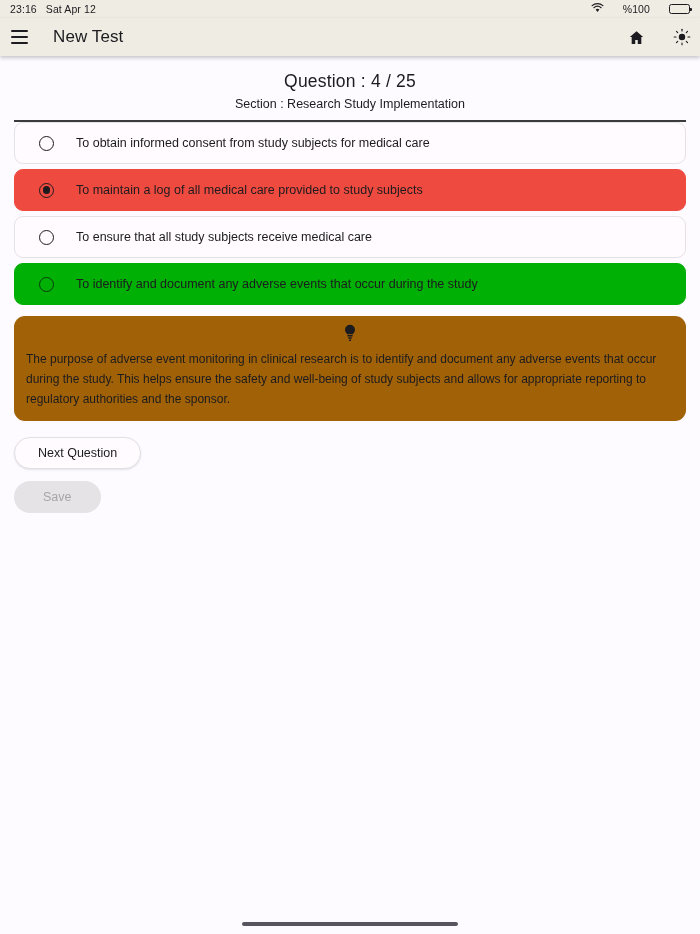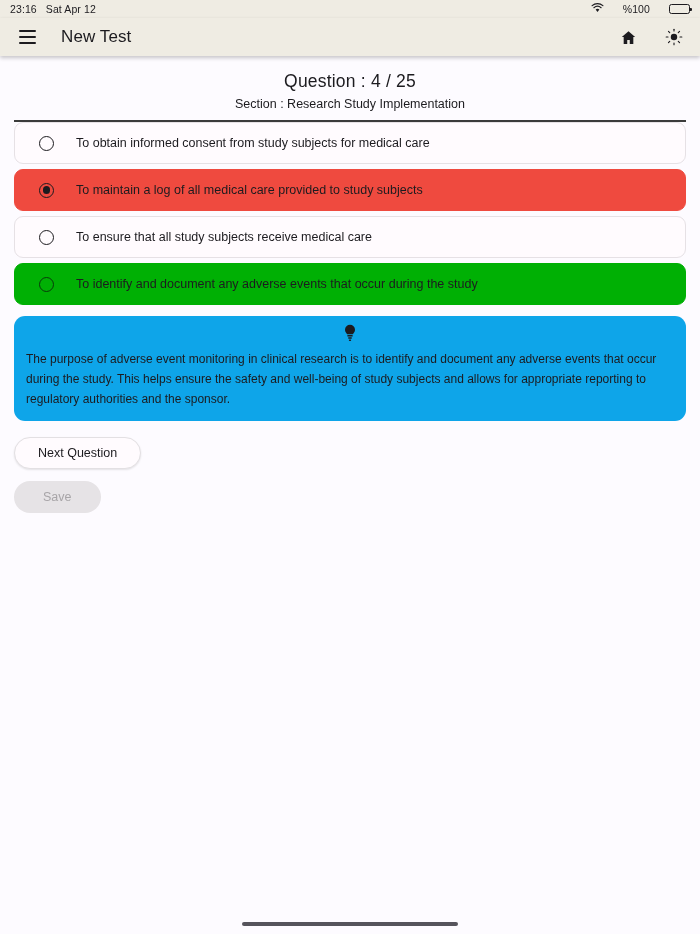--- a/index.html
+++ b/index.html
@@ -52,21 +52,21 @@
     border-radius: 0 1px 1px 0;
   }
   .battery-fill { height: 100%; width: 100%; background: #1c1b1f; border-radius: 1px; }
 
   
   .app-bar {
     height: 38px;
     background: #efece3;
     display: flex;
     align-items: center;
-    padding: 0 14px;
+    padding: 0 6px;
     box-shadow: 0 2px 4px rgba(0,0,0,0.22);
     position: relative;
     z-index: 5;
   }
   .menu-btn {
     width: 26px; height: 26px;
     display: flex; flex-direction: column;
     justify-content: center; align-items: center;
     gap: 4px;
     cursor: pointer;
@@ -169,21 +169,21 @@
   .option-label {
     margin-left: 22px;
     font-size: 12.5px;
     color: #1c1b1f;
     line-height: 1.3;
   }
 
   
   .explanation {
     margin-top: 11px;
-    background: #0ea5e9;
+    background: #a16207;
     border-radius: 11px;
     padding: 8px 12px 12px 12px;
   }
   .bulb-wrap { display: flex; justify-content: center; }
   .explanation-text {
     margin-top: 4px;
     font-size: 12px;
     line-height: 1.65;
     color: #1c1b1f;
     text-align: left;

